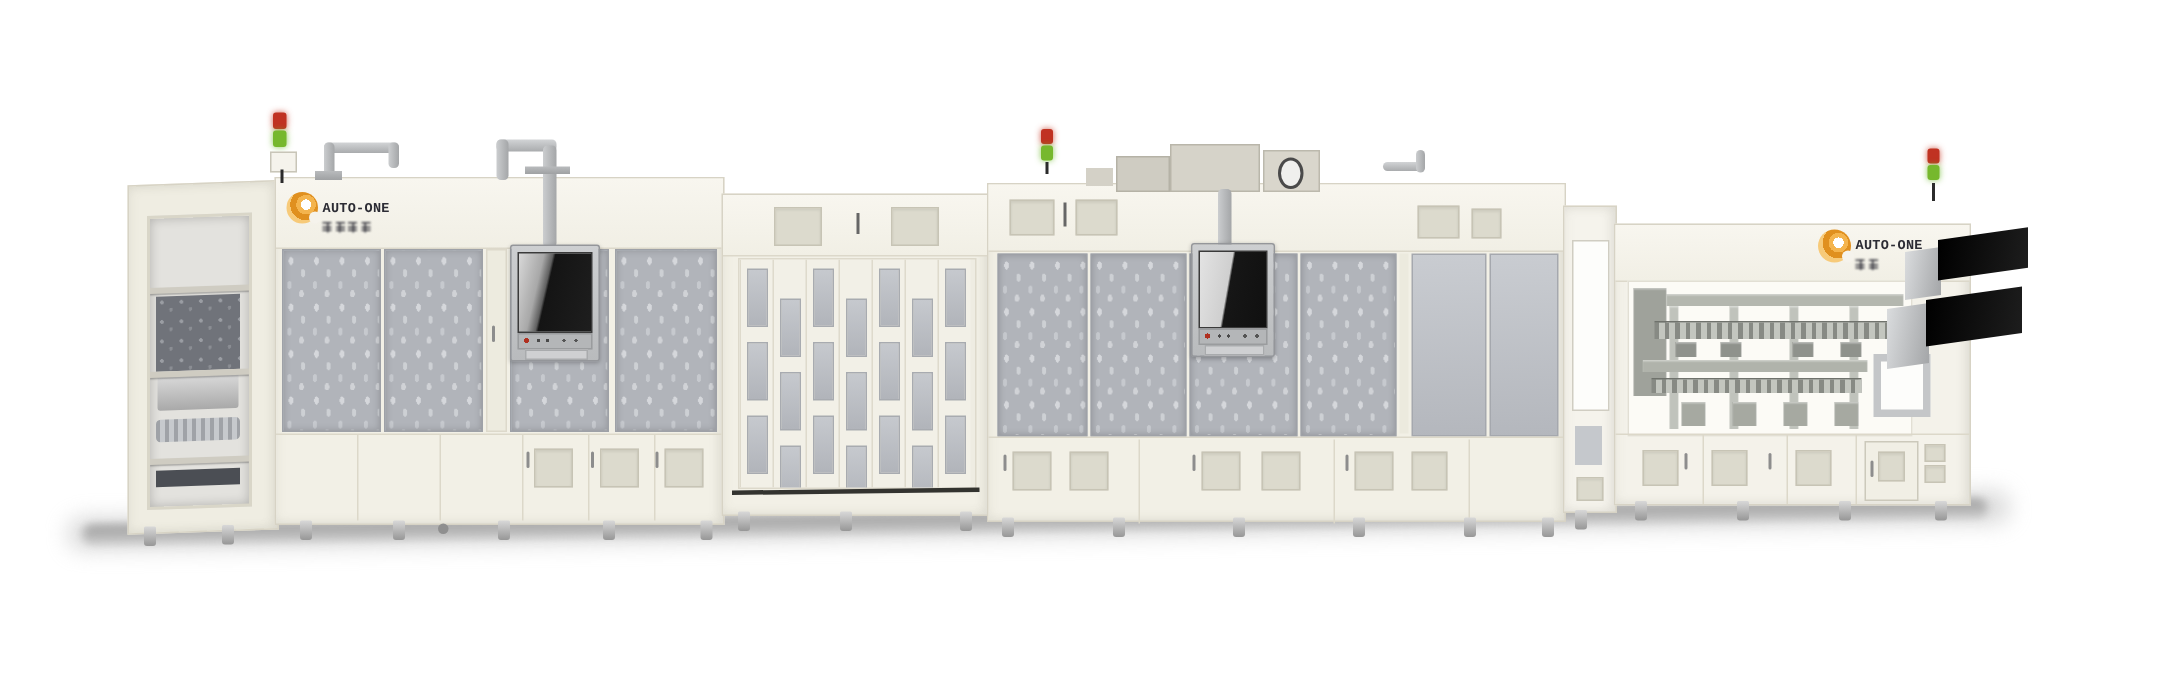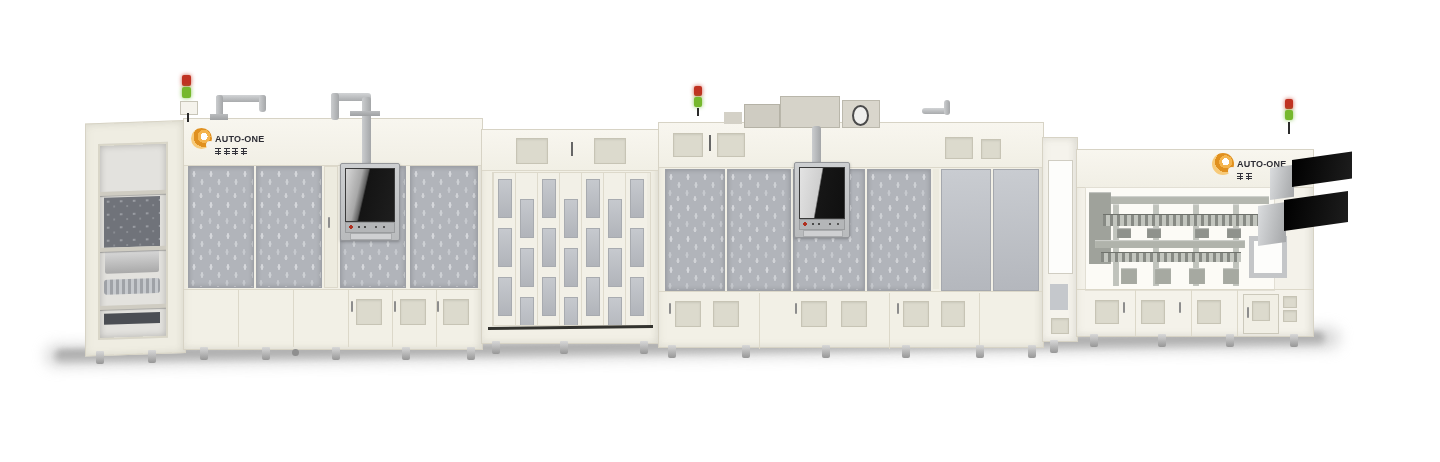--- a/index.html
+++ b/index.html
@@ -1,17 +1,17 @@
 <!DOCTYPE html>
 <html><head>
 <meta charset="utf-8">
 <style>
   html,body{margin:0;padding:0;background:#ffffff;}
   #stage{position:relative;width:1440px;height:462px;background:#fff;overflow:hidden;
-         font-family:Liberation Sans, sans-serif;}
+         font-family:Liberation Mono, monospace;}
   #stage i,#stage b,#stage em{position:absolute;display:block;font-style:normal;}
 
   
   .mod{position:absolute;background:#f2f0e6;border:1px solid #d7d3c5;
        box-shadow:inset 0 0 8px rgba(110,105,85,.10), inset -4px 0 7px rgba(0,0,0,.05);}
   .band{left:0;right:0;top:0;background:linear-gradient(#f8f6ef,#f1efe5);border-bottom:1px solid #dcd8ca;}
   .mesh{background-color:#b1b4ba;background-image:
         radial-gradient(ellipse 2.5px 4.5px at 5px 7px,#d5d7db 58%,transparent 63%),
         radial-gradient(ellipse 2.5px 4.5px at 13px 15px,#cdd0d4 58%,transparent 63%),
         radial-gradient(ellipse 2.5px 4.5px at 4px 23px,#c6c9ce 58%,transparent 63%),

